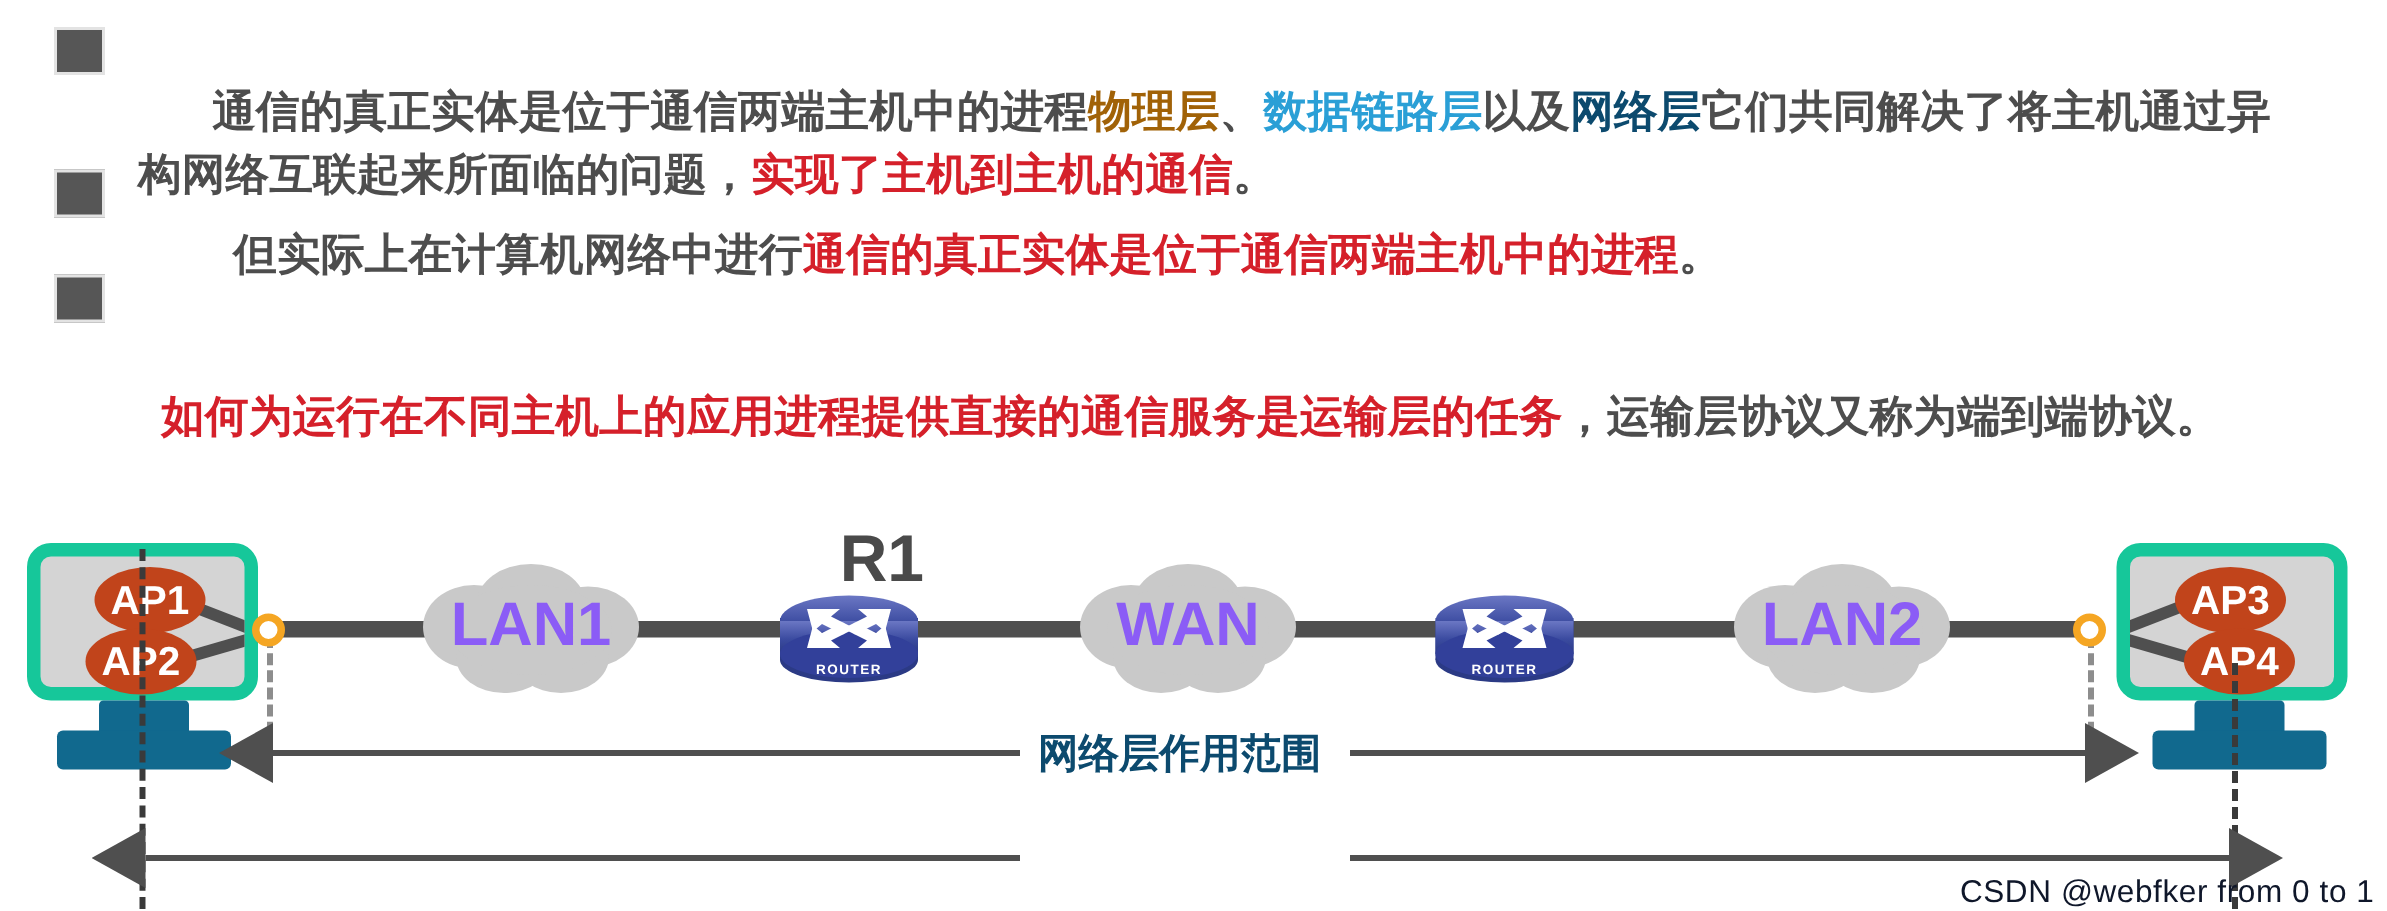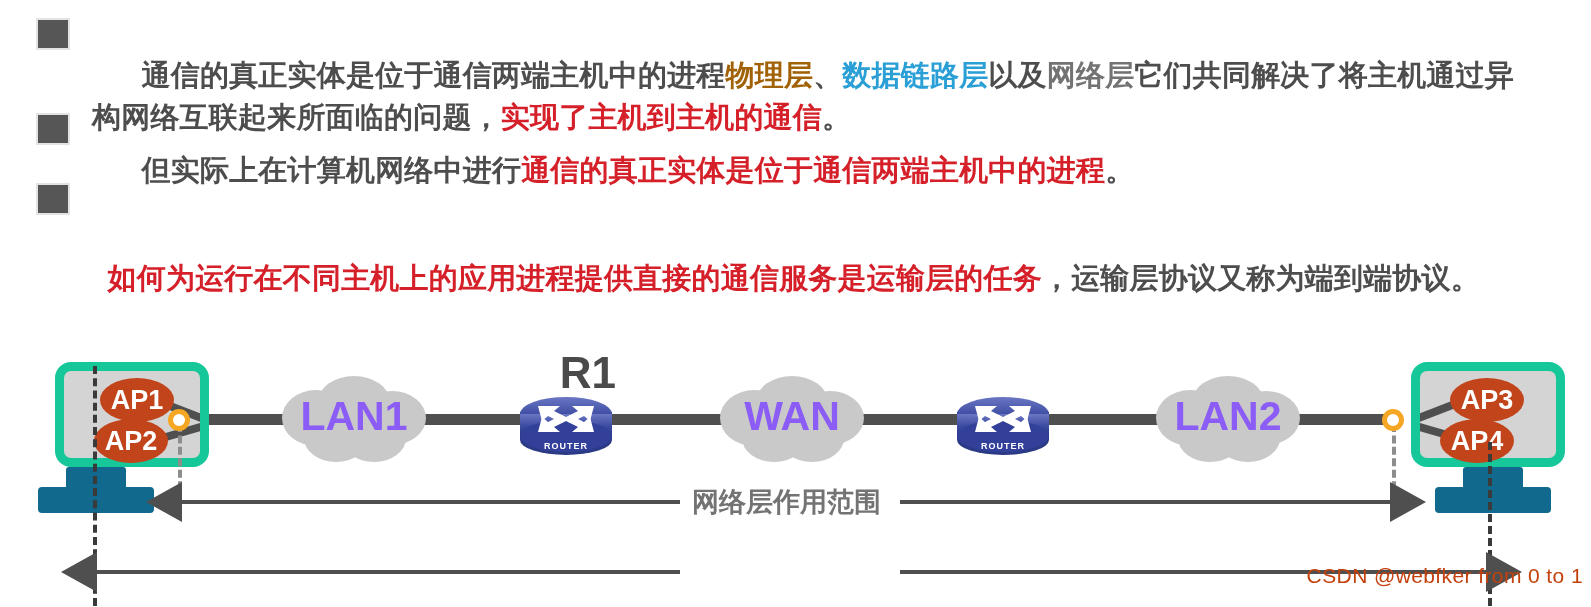--- a/index.html
+++ b/index.html
@@ -40,21 +40,21 @@
     font-size: 29px;
     font-weight: bold;
     line-height: 42px;
     color: #4d4d4d;
     letter-spacing: 0.2px;
     white-space: pre-wrap;
   }
   .c-gray   { color: #4d4d4d; }
   .c-green  { color: #a16207; }
   .c-blue   { color: #2a9fd6; text-align: center; }
-  .c-orange { color: #737373; }
+  .c-orange { color: #0c4a6e; }
   .c-red    { color: #d5202a; }
 
   
   #diagram {
     position: absolute;
     left: 0; top: 330px;
     width: 1591px;
     height: 277px;
   }
   .abs { position: absolute; }
@@ -152,41 +152,41 @@
     font-size: 27px;
     font-weight: bold;
     white-space: nowrap;
     padding: 0 12px;
   }
 
   
   #watermark {
     position: absolute;
     right: 8px;
-    bottom: 19px;
+    bottom: 0;
     font-size: 21px;
-    color: #c2410c;
+    color: #0f172a;
     font-family: "Liberation Sans", "DejaVu Sans", sans-serif;
     letter-spacing: 0.4px;
   }
 </style>
 </head>
 <body>
 
 <div id="bullets">
 
   <div class="bullet-row" style="left:36px; top:12px; width:1520px;">
     <div class="bullet-marker"></div>
     <div class="bullet-text">
       <span class="c-gray">通信的真正实体是位于通信两端主机中的进程</span><span class="c-green">物理层</span><span class="c-gray">、</span><span class="c-blue">数据链路层</span><span class="c-gray">以及</span><span class="c-orange">网络层</span><span class="c-gray">它们共同解决了将主机通过异
 构网络互联起来所面临的问题，</span><span class="c-red">实现了主机到主机的通信</span><span class="c-gray">。</span>
     </div>
   </div>
 
-  <div class="bullet-row" style="left:36px; top:107px; width:1520px;">
+  <div class="bullet-row" style="left:36px; top:107px; width:1520px;gap:14px;">
     <div class="bullet-marker"></div>
     <div class="bullet-text">
       <span class="c-gray">但实际上在计算机网络中进行</span><span class="c-red">通信的真正实体是位于通信两端主机中的进程</span><span class="c-gray">。</span>
     </div>
   </div>
 
   <div class="bullet-row" style="left:36px; top:177px; width:1545px;flex-direction:column;">
     <div class="bullet-marker"></div>
     <div class="bullet-text">
       <span class="c-red">如何为运行在不同主机上的应用进程提供直接的通信服务是运输层的任务</span><span class="c-gray">，运输层协议又称为端到端协议。</span>
@@ -197,21 +197,21 @@
 
 <div id="diagram">
 
   <div class="wire" style="left:176px; width:120px;"></div>
   <div class="wire" style="left:400px; width:120px;"></div>
   <div class="wire" style="left:612px; width:110px;"></div>
   <div class="wire" style="left:845px; width:115px;"></div>
   <div class="wire" style="left:1048px; width:115px;"></div>
   <div class="wire" style="left:1282px; width:115px;"></div>
 
-  <div class="host-box" style="left:18px; top:32px;margin-left:37px;">
+  <div class="host-box" style="left:18px; top:32px;">
     <svg width="136" height="87" style="position:absolute;left:0;top:0;">
       <line x1="88" y1="28" x2="150" y2="52" stroke="#4f4f4f" stroke-width="8"></line>
       <line x1="88" y1="70" x2="150" y2="52" stroke="#4f4f4f" stroke-width="8"></line>
     </svg>
     <div class="ap" style="left:36px; top:7px;">AP1</div>
     <div class="ap" style="left:30px; top:48px;">AP2</div>
   </div>
   <div class="stand-top" style="left:66px; top:137px;"></div>
   <div class="stand-base" style="left:38px; top:157px;"></div>
   <div class="port" style="left:168px; top:79px;"></div>
@@ -306,21 +306,21 @@
     </svg>
     <div class="cloud-label">LAN2</div>
   </div>
 
   <div class="host-box" style="left:1411px; top:32px;">
     <svg width="136" height="87" style="position:absolute;left:0;top:0;">
       <line x1="48" y1="28" x2="-14" y2="52" stroke="#4f4f4f" stroke-width="8"></line>
       <line x1="48" y1="70" x2="-14" y2="52" stroke="#4f4f4f" stroke-width="8"></line>
     </svg>
     <div class="ap" style="left:30px; top:7px;">AP3</div>
-    <div class="ap" style="left:20px; top:48px;">AP4</div>
+    <div class="ap" style="left:36px; top:48px;">AP4</div>
   </div>
   <div class="stand-top" style="left:1463px; top:137px;"></div>
   <div class="stand-base" style="left:1435px; top:157px;"></div>
   <div class="port" style="left:1382px; top:79px;"></div>
 
   <div class="vdash" style="left:93px; top:36px; height:240px;"></div>
   <div class="vdash" style="left:1488px; top:112px; height:164px;"></div>
   <div class="vdash-gray" style="left:178px; top:94px; height:88px;"></div>
   <div class="vdash-gray" style="left:1392px; top:94px; height:88px;"></div>
 

